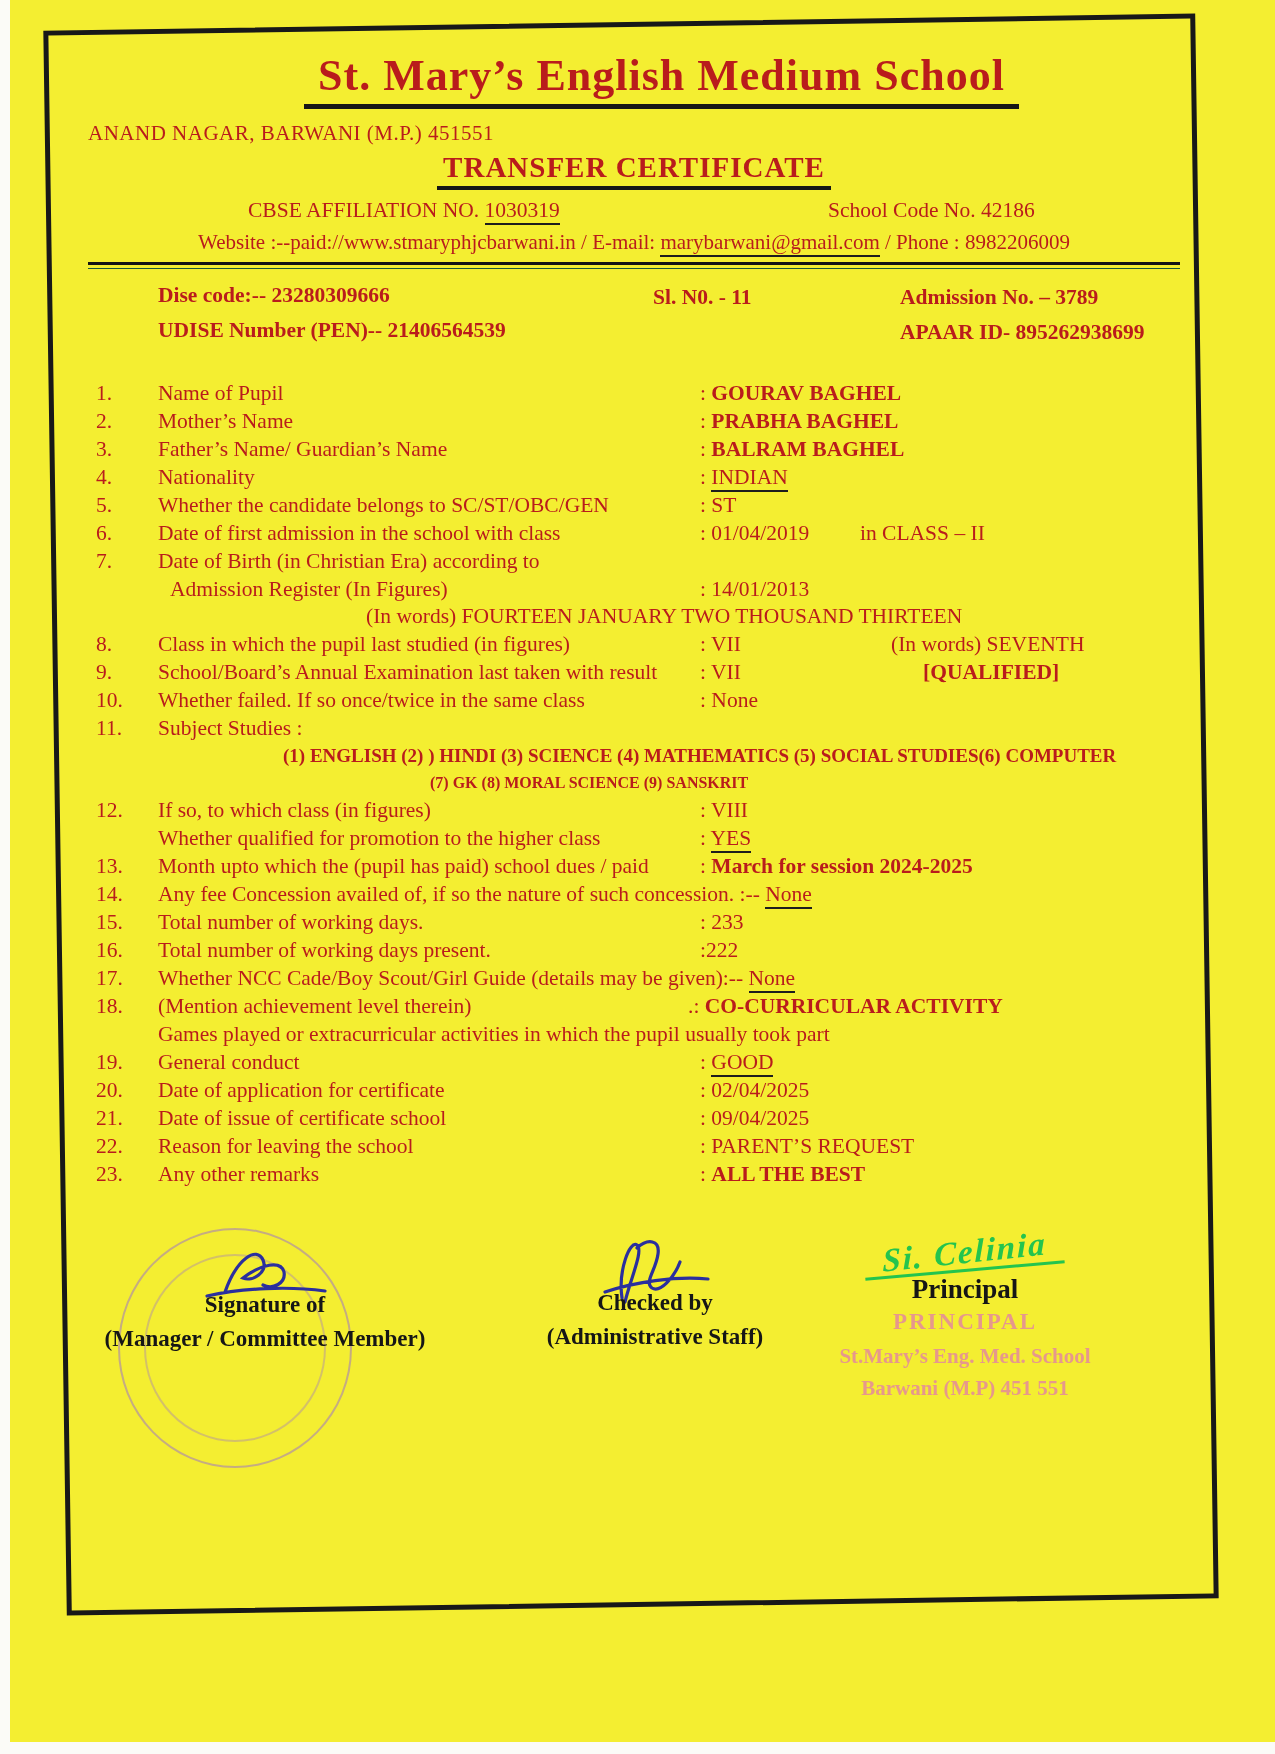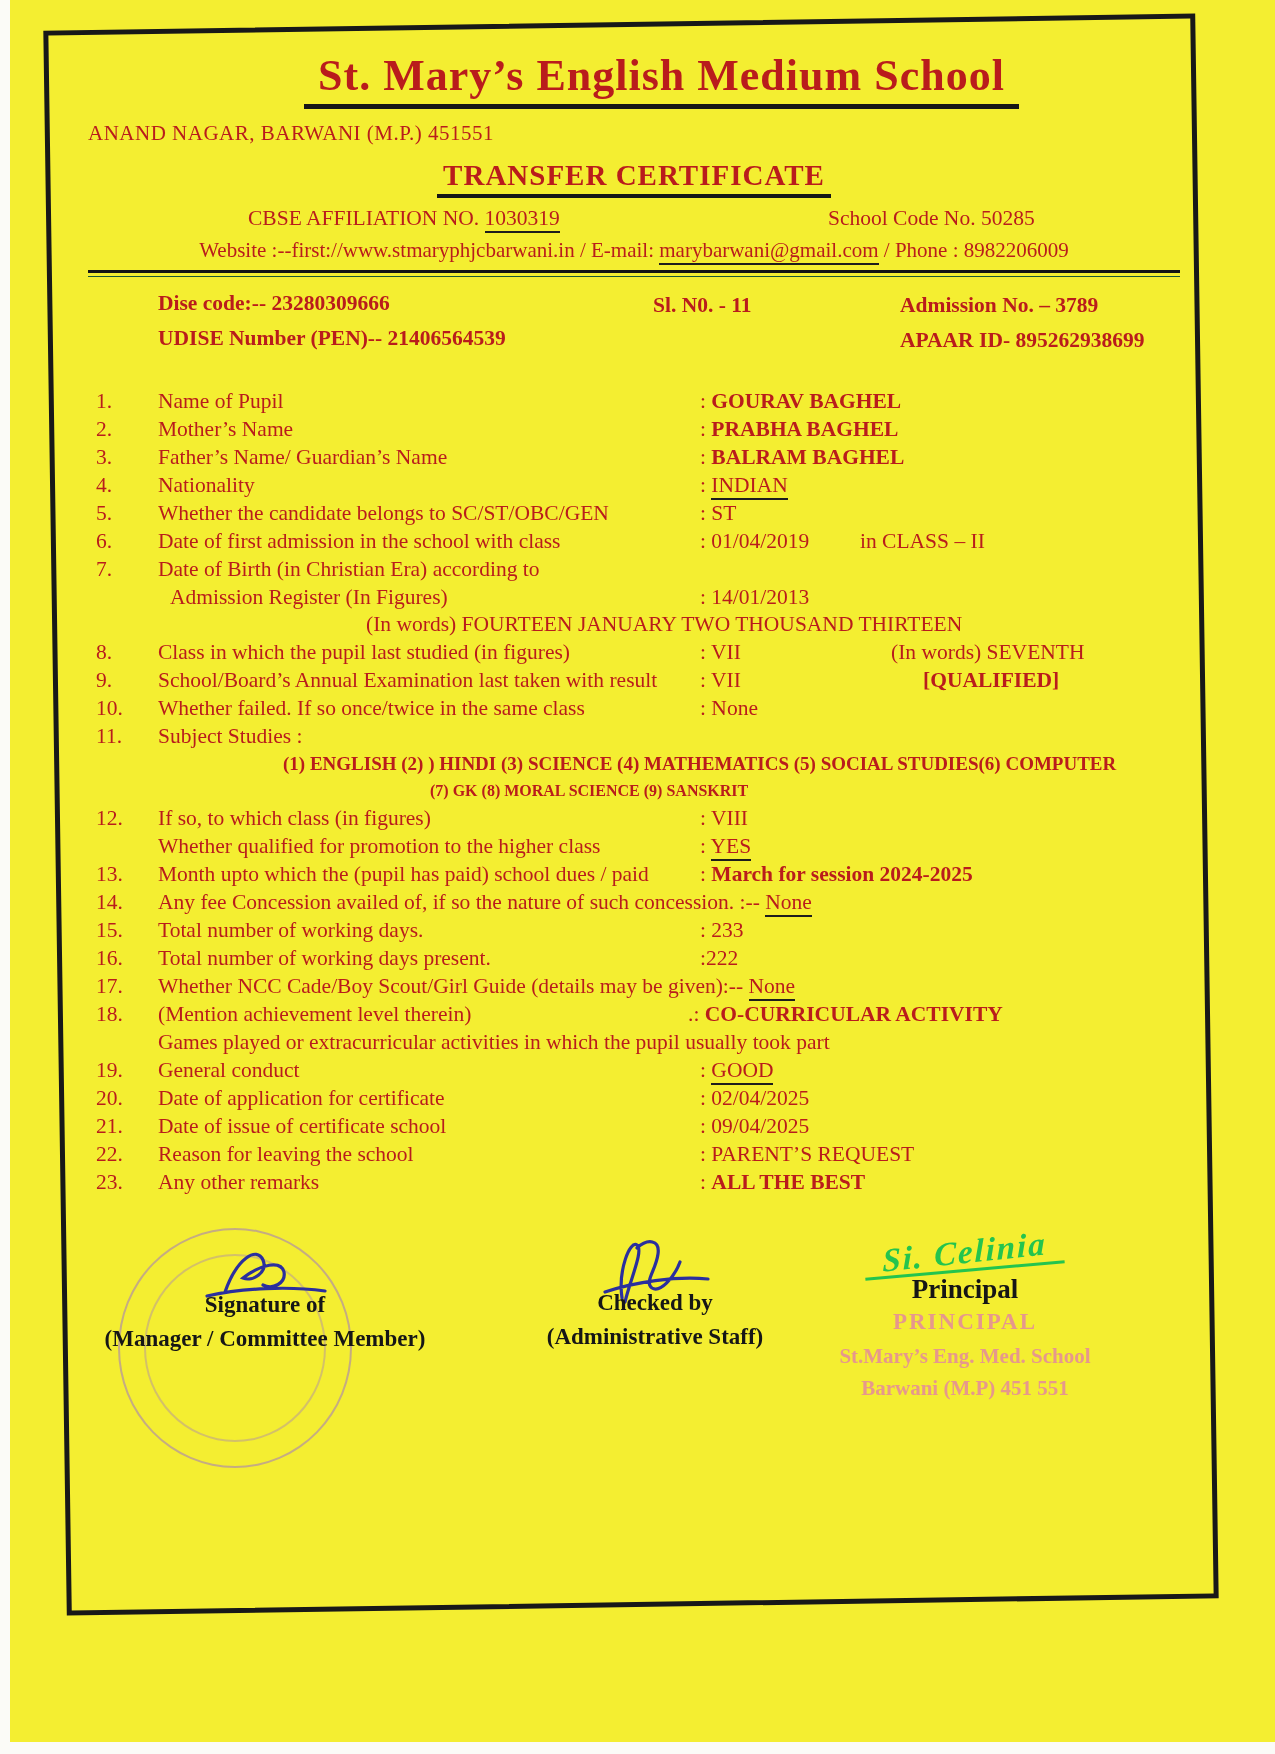--- a/index.html
+++ b/index.html
@@ -22,21 +22,21 @@
   .center { text-align: left; }
   .school-name-wrap { margin-top: 12px; text-align: center; padding-left: 55px; }
   .school-name {
     display: inline-block; font-size: 44px; font-weight: bold; letter-spacing: 1px;
     border-bottom: 5px solid #161616; padding: 0 14px 3px 14px; white-space: nowrap;
   }
   .address { margin-top: 12px; font-size: 21px; letter-spacing: .5px; }
   .doc-title-wrap { margin-top: 5px; text-align: center; }
   .doc-title {
     display: inline-block; font-size: 29px; font-weight: bold; letter-spacing: 1px;
-    border-bottom: 4px solid #161616; padding: 0 6px 2px 6px; margin-top: 8px;
+    border-bottom: 4px solid #161616; padding: 0 6px 2px 6px;
   }
   .affil-line { position: relative; height: 30px; margin-top: 8px; font-size: 21.5px; }
   .affil-left { position: absolute; left: 160px; top: 0; white-space: nowrap; }
   .affil-right { position: absolute; left: 740px; top: 0; white-space: nowrap; }
   .contact-line { margin-top: 2px; font-size: 21px; text-align: center; white-space: nowrap; }
   .u { border-bottom: 2px solid #1d1d1d; padding-bottom: 1px; }
   .sep { margin-top: 7px; }
   .sep .l1 { height: 0; border-top: 3px solid #141414; }
   .sep .l2 { height: 0; border-top: 1px solid #1d5a38; margin-top: 3px; }
   .meta { position: relative; height: 76px; margin-top: 14px; font-size: 21.5px; font-weight: bold; }
@@ -98,24 +98,24 @@
     </div>
 
     <div class="address center">ANAND NAGAR, BARWANI (M.P.) 451551</div>
 
     <div class="doc-title-wrap">
       <span class="doc-title">TRANSFER CERTIFICATE</span>
     </div>
 
     <div class="affil-line">
       <span class="affil-left"><span>CBSE AFFILIATION NO. </span><span class="u">1030319</span></span>
-      <span class="affil-right">School Code No. 50285</span>
-    </div>
-
-    <div class="contact-line"><span>Website :--</span><span>first://www.stmaryphjcbarwani.in</span><span> /  </span><span>E-mail: </span><span class="u">marybarwani@gmail.com</span><span>   /   </span><span>Phone : 8982206009</span></div>
+      <span class="affil-right">School Code No. 42186</span>
+    </div>
+
+    <div class="contact-line"><span>Website :--</span><span>paid://www.stmaryphjcbarwani.in</span><span> /  </span><span>E-mail: </span><span class="u">marybarwani@gmail.com</span><span>   /   </span><span>Phone : 8982206009</span></div>
 
     <div class="sep">
         <div class="l1"></div>
         <div class="l2"></div>
       </div>
 
     <div class="meta">
       <span class="m1">Dise code:-- 23280309666</span>
       <span class="m2">UDISE Number (PEN)-- 21406564539</span>
       <span class="m3">Sl. N0. -  11</span>

